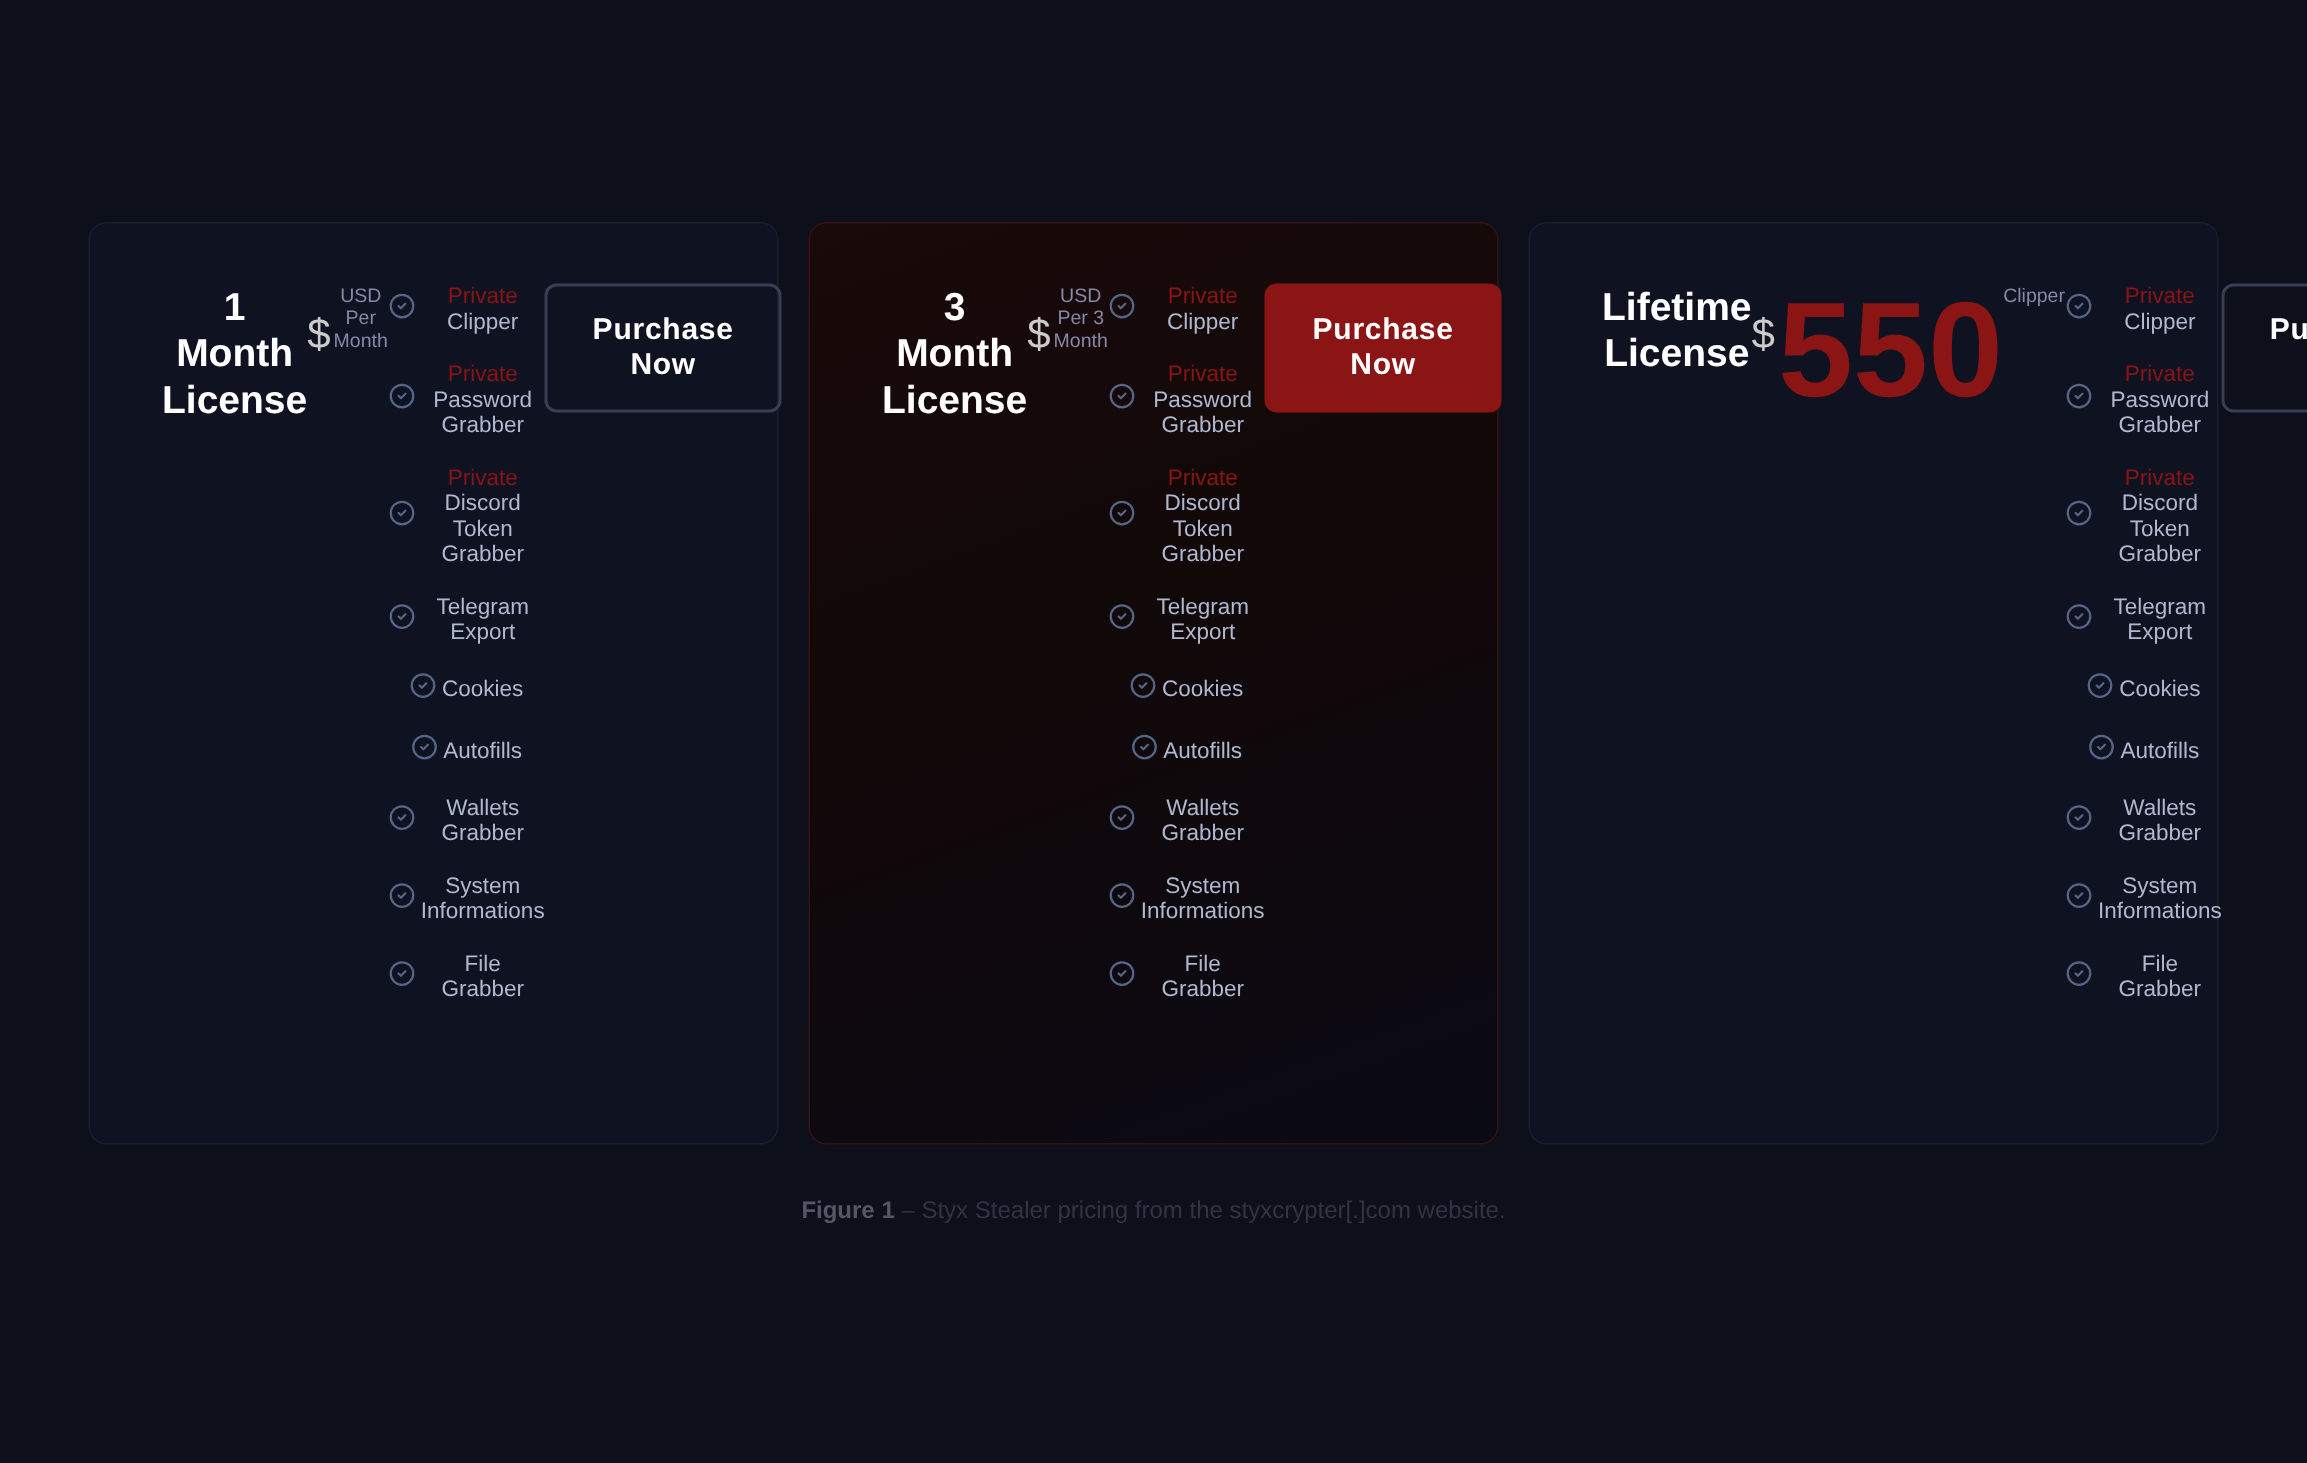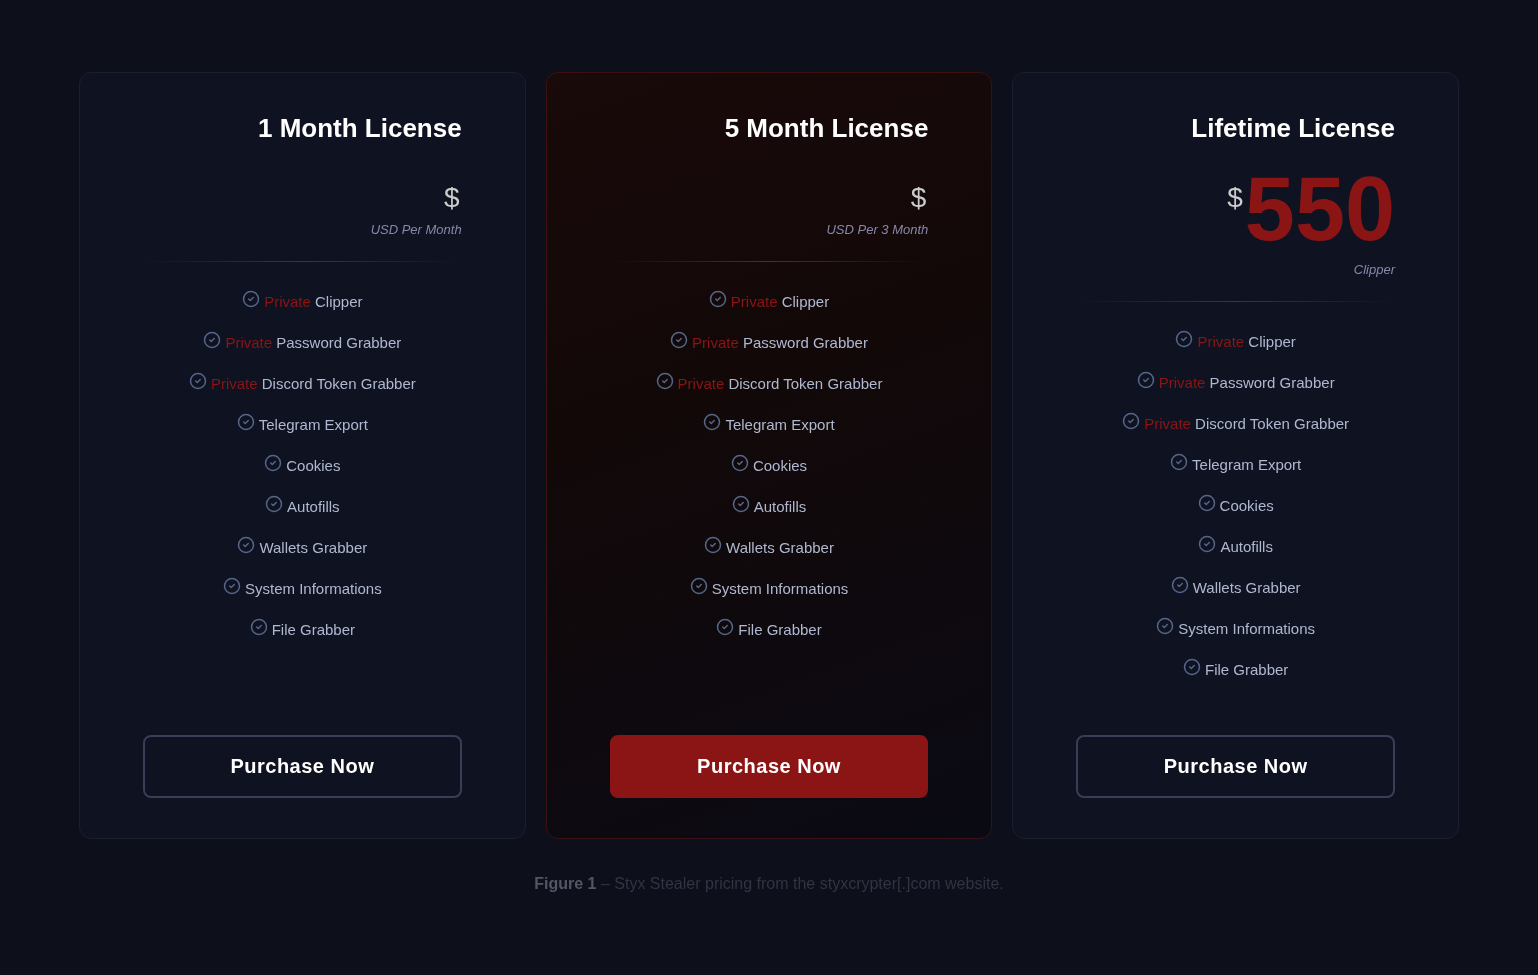--- a/index.html
+++ b/index.html
@@ -24,25 +24,25 @@
       gap: 0;
       max-width: 1400px;
       width: 100%;
       justify-content: center;
       align-items: stretch;
     }
 
     .pricing-card {
       background-color: #0f1220;
       border-radius: 12px;
-      padding: 40px 63px 40px;
+      padding: 40px 48px 40px;
       width: 460px;
       display: flex;
-      flex-direction: column;
-      align-items: flex-end;
+      flex-direction: row;
+      align-items: flex-start;
       margin: 0 10px;
       border: 1px solid #1a1e30;
     }
 
     .pricing-card.featured {
       background: linear-gradient(160deg, #1a0a0a 0%, #120808 40%, #0a0a14 100%);
       border: 1px solid #3a1010;
       position: relative;
       z-index: 1;
     }
@@ -78,21 +78,20 @@
 
     .featured .price-amount {
       color: #9b1a1a;
     }
 
     .price-period {
       font-size: 13px;
       color: #8888aa;
       text-align: center;
       margin-bottom: 24px;
-      font-style: italic;
     }
 
     .divider {
       width: 100%;
       height: 1px;
       background: linear-gradient(to right, transparent, #8b1515, transparent);
       margin-bottom: 28px;
     }
 
     .features-list {
@@ -234,21 +233,21 @@
           <span class="check-icon"><svg width="18" height="18" viewBox="0 0 24 24" fill="none" stroke="currentColor" stroke-width="2" stroke-linecap="round" stroke-linejoin="round" style="color:#556688">
               <circle cx="12" cy="12" r="10"></circle>
               <path d="M9 12l2 2 4-4"></path>
             </svg></span>
           <span class="feature-text">File Grabber</span>
         </li>
       </ul>
       <button class="purchase-btn outline">Purchase Now</button>
     </div>
     <div class="pricing-card featured">
-      <h2 class="plan-title">5 Month License</h2>
+      <h2 class="plan-title">3 Month License</h2>
       <div class="price-container">
         <span class="price-dollar">$</span>
       </div>
       <p class="price-period">USD Per 3 Month</p>
       <div class="divider"></div>
       <ul class="features-list">
         <li>
           <span class="check-icon"><svg width="18" height="18" viewBox="0 0 24 24" fill="none" stroke="currentColor" stroke-width="2" stroke-linecap="round" stroke-linejoin="round" style="color:#556688">
               <circle cx="12" cy="12" r="10"></circle>
               <path d="M9 12l2 2 4-4"></path>

